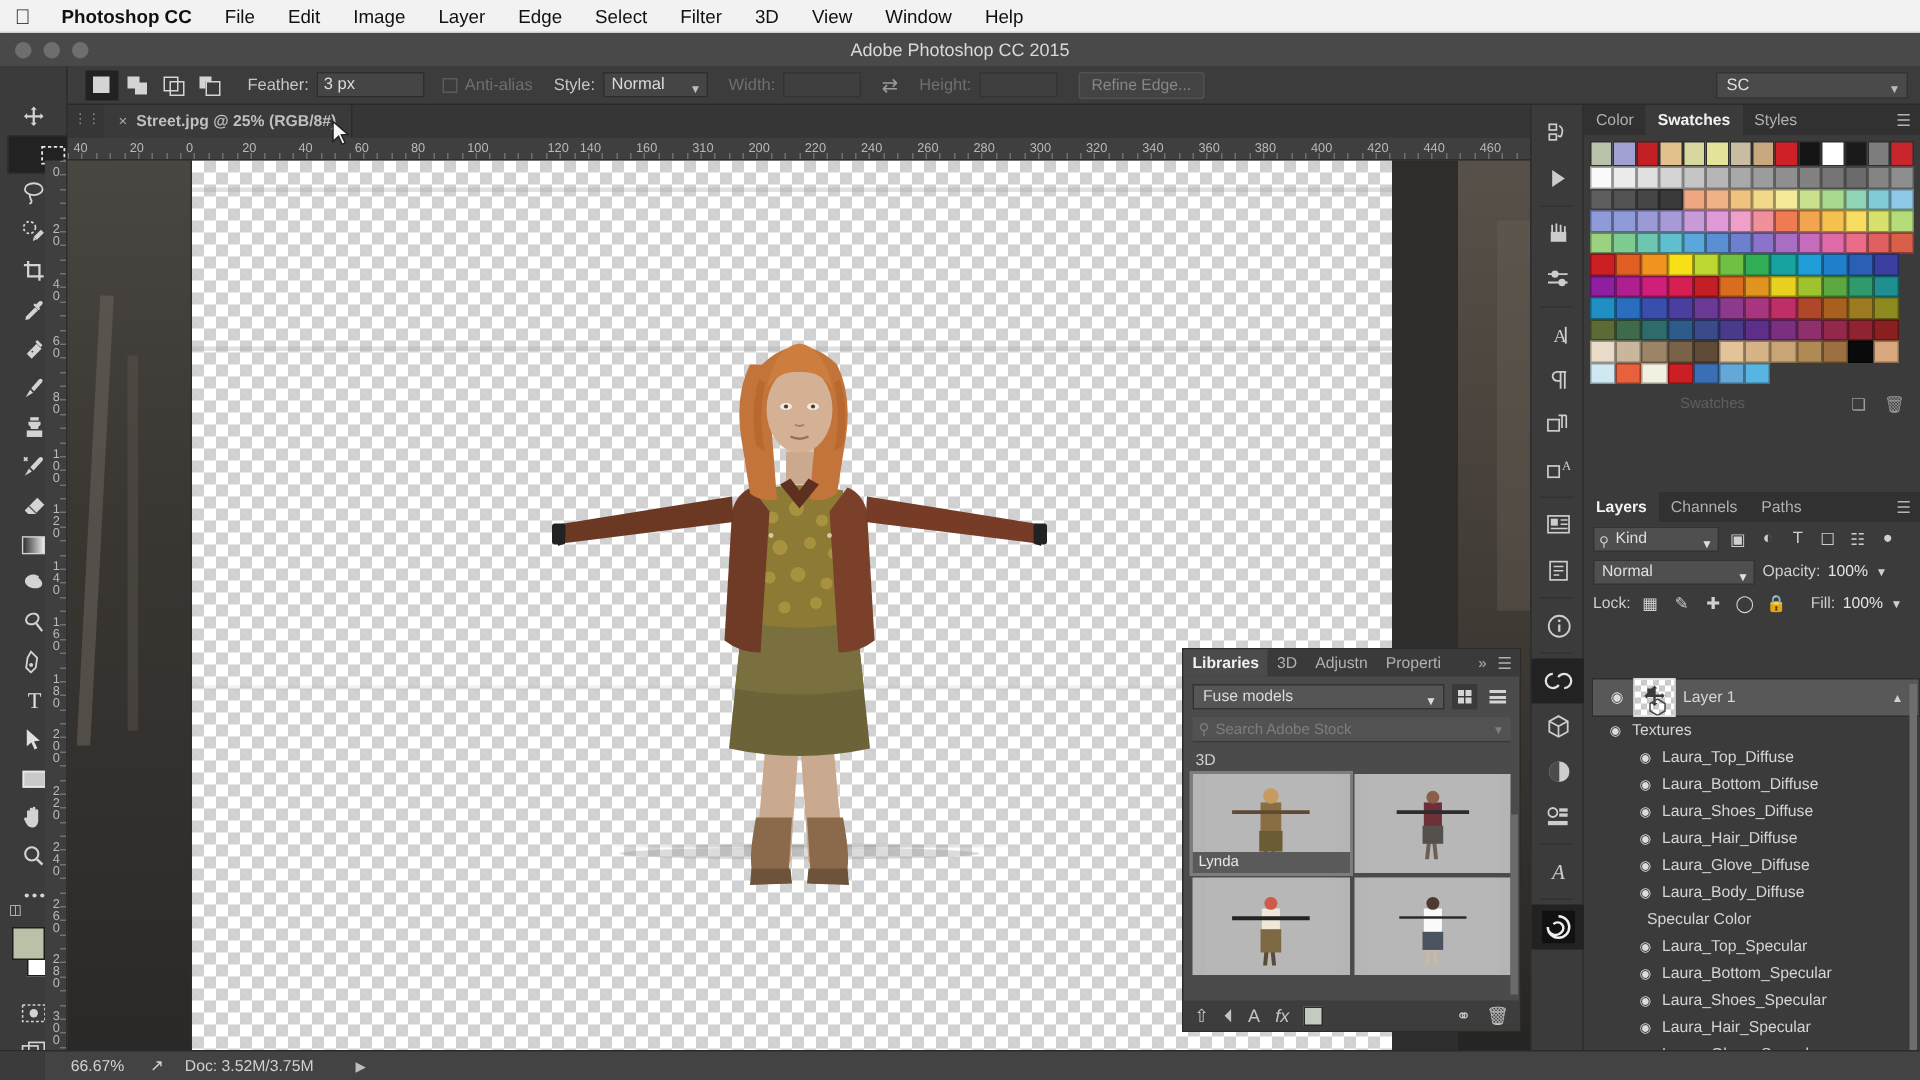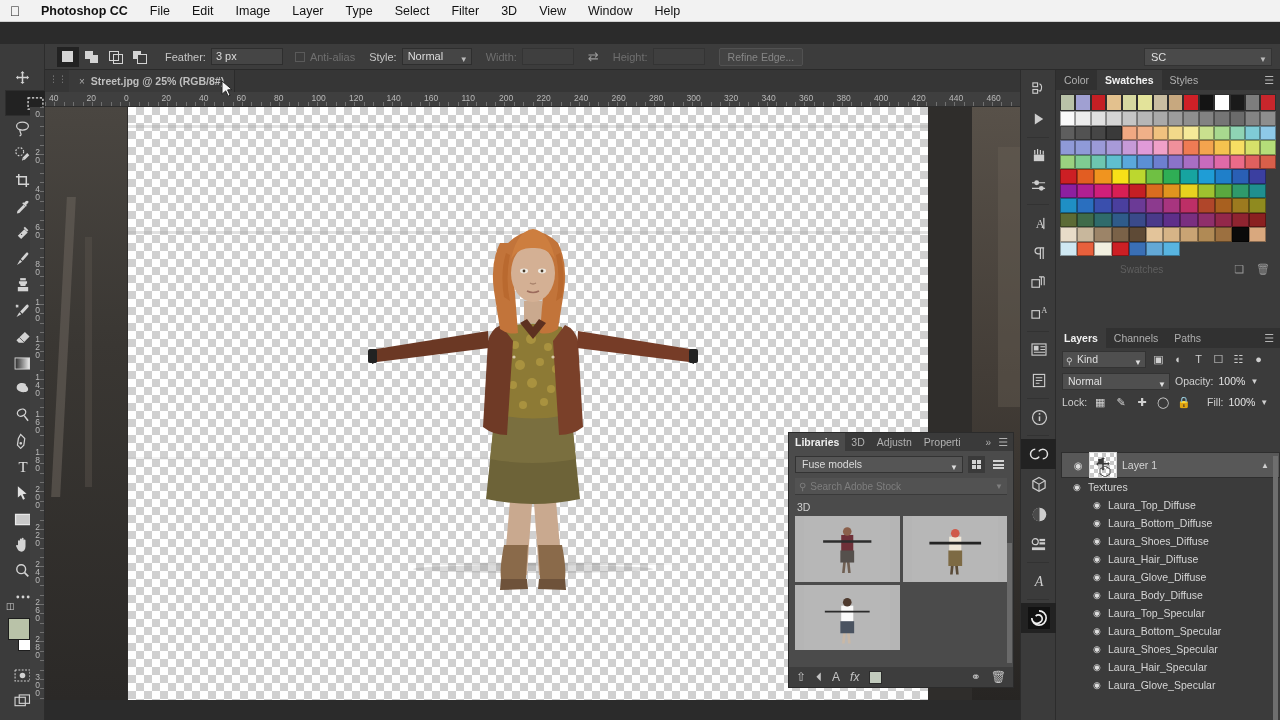--- a/index.html
+++ b/index.html
@@ -330,29 +330,37 @@
 
 <div id="app">
 
   <div class="macbar">
     <div class="apple"></div>
     <div class="mi bold">Photoshop CC</div>
     <div class="mi">File</div>
     <div class="mi">Edit</div>
     <div class="mi">Image</div>
     <div class="mi">Layer</div>
-    <div class="mi">Type</div>
+    <div class="mi">Edge</div>
     <div class="mi">Select</div>
     <div class="mi">Filter</div>
     <div class="mi">3D</div>
     <div class="mi">View</div>
     <div class="mi">Window</div>
     <div class="mi">Help</div>
   </div>
 
+  <div class="titlebar">
+    <div class="traffic">
+      <i></i>
+      <i></i>
+      <i></i>
+    </div>
+    <div class="t">Adobe Photoshop CC 2015</div>
+  </div>
 
   <div class="optbar">
     <div class="opt-tool">
       <span class="marquee-ic"></span>
     </div>
     <span class="caret">▼</span>
     <div class="selbtns">
       <div class="selbtn on">
           <span class="sb-sq"></span>
         </div>
@@ -604,36 +612,36 @@
       <span style="left: 229px;">80</span>
       <div class="tick" style="left: 225px;"></div>
       <div class="tick" style="left: 234.4px;"></div>
       <div class="tick" style="left: 243.8px;"></div>
       <div class="tick" style="left: 253.2px;"></div>
       <span style="left: 266.5px;">100</span>
       <div class="tick" style="left: 262.5px;"></div>
       <div class="tick" style="left: 271.9px;"></div>
       <div class="tick" style="left: 281.3px;"></div>
       <div class="tick" style="left: 290.7px;"></div>
-      <span style="left: 304px;">120</span>
+      <span style="left: 320px;">120</span>
       <div class="tick" style="left: 300px;"></div>
       <div class="tick" style="left: 309.4px;"></div>
       <div class="tick" style="left: 318.8px;"></div>
       <div class="tick" style="left: 328.2px;"></div>
       <span style="left: 341.5px;">140</span>
       <div class="tick" style="left: 337.5px;"></div>
       <div class="tick" style="left: 346.9px;"></div>
       <div class="tick" style="left: 356.3px;"></div>
       <div class="tick" style="left: 365.7px;"></div>
       <span style="left: 379px;">160</span>
       <div class="tick" style="left: 375px;"></div>
       <div class="tick" style="left: 384.4px;"></div>
       <div class="tick" style="left: 393.8px;"></div>
       <div class="tick" style="left: 403.2px;"></div>
-      <span style="left: 416.5px;">110</span>
+      <span style="left: 416.5px;">310</span>
       <div class="tick" style="left: 412.5px;"></div>
       <div class="tick" style="left: 421.9px;"></div>
       <div class="tick" style="left: 431.3px;"></div>
       <div class="tick" style="left: 440.7px;"></div>
       <span style="left: 454px;">200</span>
       <div class="tick" style="left: 450px;"></div>
       <div class="tick" style="left: 459.4px;"></div>
       <div class="tick" style="left: 468.8px;"></div>
       <div class="tick" style="left: 478.2px;"></div>
       <span style="left: 491.5px;">220</span>
@@ -958,20 +966,31 @@
           </span>
       </span>
     </div>
     <div class="lp-search">
       <span style="margin-left:4px">⚲</span>
       <span>Search Adobe Stock</span>
       <span class="cv">▼</span>
     </div>
     <div class="lp-sec">3D</div>
     <div class="lp-grid">
+      <div class="lp-thumb selected">
+        <svg viewBox="0 0 100 76" width="100%" height="100%">
+          <rect width="100" height="76" fill="#b7b7b7"></rect>
+          <path d="M50 16 l-3 0 -1 30 -2 20 3 0 2-18 2 18 3 0 -2-20 -1-30z" fill="#7a6140"></path>
+          <rect x="42" y="22" width="16" height="26" fill="#8a6e43"></rect>
+          <rect x="41" y="44" width="18" height="16" fill="#6c5c35"></rect>
+          <path d="M20 28 h60 v3 h-60z" fill="#5f4a33"></path>
+          <circle cx="50" cy="17" r="6" fill="#c79a5e"></circle>
+        </svg>
+        <div class="lp-cap">Lynda</div>
+      </div>
       <div class="lp-thumb">
         <svg viewBox="0 0 100 76" width="100%" height="100%">
           <rect width="100" height="76" fill="#b7b7b7"></rect>
           <path d="M50 18 l-3 0 -1 28 -2 20 3 0 2-18 2 18 3 0 -2-20 -1-28z" fill="#6f5f52"></path>
           <rect x="43" y="22" width="14" height="22" fill="#6e3038"></rect>
           <rect x="42" y="40" width="16" height="14" fill="#55504c"></rect>
           <path d="M22 28 h56 v3 h-56z" fill="#2d2d2d"></path>
           <circle cx="50" cy="18" r="5" fill="#8a5f4a"></circle>
         </svg>
       </div>
@@ -1376,20 +1395,24 @@
           </div>
           <div class="li">
             <span class="eye small" style="margin-left: 30px;">◉</span>
             <span>Laura_Glove_Diffuse</span>
           </div>
           <div class="li">
             <span class="eye small" style="margin-left: 30px;">◉</span>
             <span>Laura_Body_Diffuse</span>
           </div>
           <div class="li">
+            <span class="eye small" style="margin-left: 20px;"></span>
+            <span>Specular Color</span>
+          </div>
+          <div class="li">
             <span class="eye small" style="margin-left: 30px;">◉</span>
             <span>Laura_Top_Specular</span>
           </div>
           <div class="li">
             <span class="eye small" style="margin-left: 30px;">◉</span>
             <span>Laura_Bottom_Specular</span>
           </div>
           <div class="li">
             <span class="eye small" style="margin-left: 30px;">◉</span>
             <span>Laura_Shoes_Specular</span>
@@ -1402,14 +1425,21 @@
             <span class="eye small" style="margin-left: 30px;">◉</span>
             <span>Laura_Glove_Specular</span>
           </div>
         </div>
       <div class="ll-scroll" style="top:128px"></div>
 
     </div>
   </div>
 
 
+  <div class="statusbar">
+    <div class="sb-left-sq"></div>
+    <span class="zoom" style="margin-left:30px">66.67%</span>
+    <span class="shareic">↗</span>
+    <span class="doc">Doc: 3.52M/3.75M</span>
+    <span class="arrow">▶</span>
+  </div>
 
 </div>
 
 </body></html>

